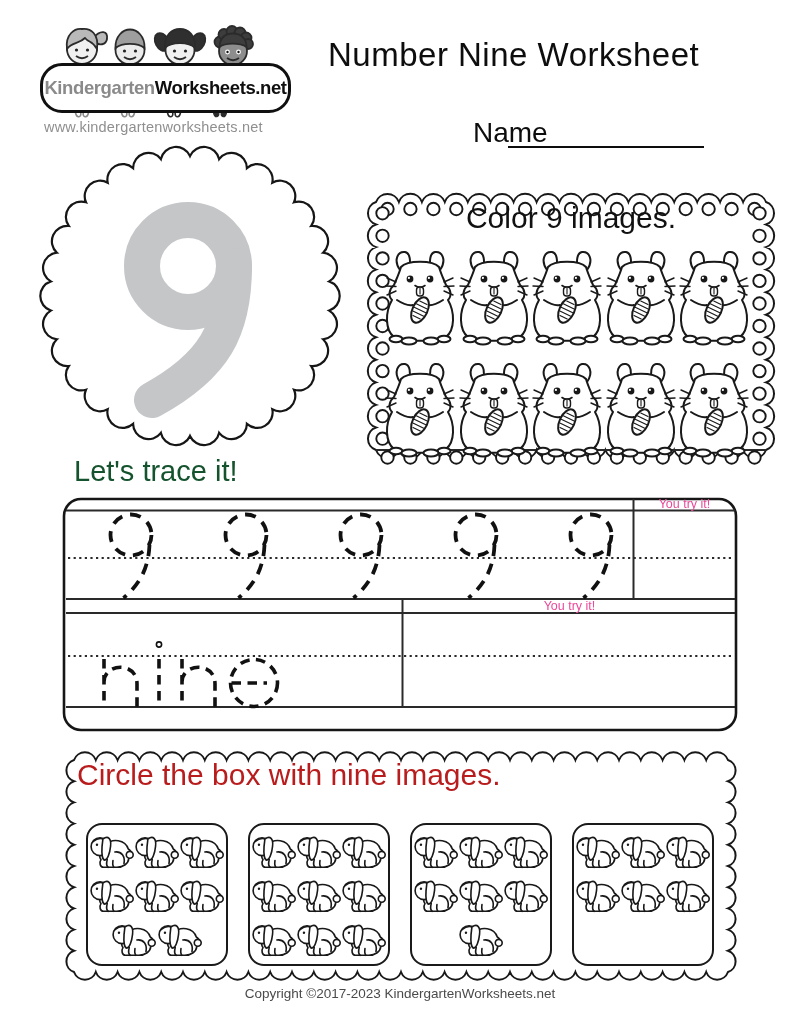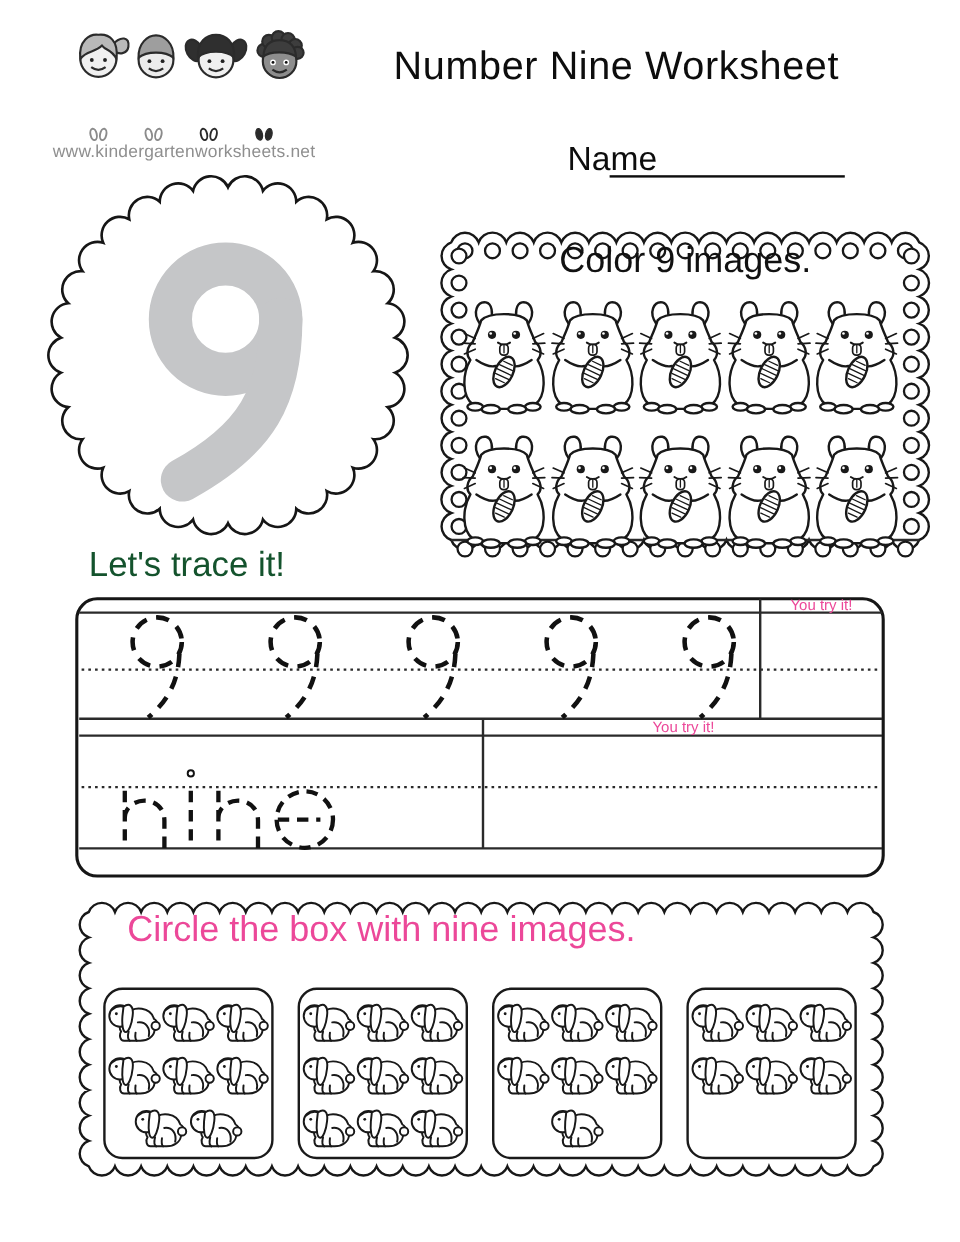--- a/index.html
+++ b/index.html
@@ -15,21 +15,21 @@
   .logo-sign{left:40px;top:63px;width:245px;height:44px;border:3px solid #101010;border-radius:22px;
              background:#fff;display:flex;align-items:center;justify-content:center;z-index:3;
              font-size:18.5px;letter-spacing:-0.4px;white-space:nowrap;}
   .lg-gray{color:#8a8a8a;font-weight:700;}
   .lg-bold{color:#0f0f0f;font-weight:800;}
   .logo-url{left:44px;top:119px;font-size:14.5px;color:#8f8f8f;letter-spacing:.2px;}
   
   .serif{font-family:Liberation Sans, sans-serif;}
   .lets-trace{left:74px;top:455px;font-size:29px;color:#14532d;}
   .colorbox-title{left:0;top:15px;width:100%;text-align:center;font-size:30px;color:#111;}
-  .section-title{left:44px;top:12px;font-size:30px;color:#ec4899;}
+  .section-title{left:15px;top:12px;font-size:30px;color:#b91c1c;}
   .you-try{font-size:12.5px;color:#ec4899;text-align:center;}
   
   #color-box{left:362px;top:186px;width:418px;height:296px;}
   #circle-section{left:62px;top:746px;width:678px;height:240px;}
   .hamster{position:absolute;width:70px;height:100px;}
   .bunny-box{position:absolute;top:77px;width:138px;height:139px;border:2.5px solid var(--ink);
              border-radius:16px;background:#fff;}
   .bunny{position:absolute;width:46px;height:42px;}
   
   .bx{fill:none;stroke:#161616;stroke-width:2.6;}
@@ -129,20 +129,24 @@
       <circle cx="188" cy="39" r="14" fill="#8d8d8d"></circle>
       <path d="M174.5 35 C 175 26 180 21.5 188 21.5 C 196 21.5 201.5 26.5 201.5 35 C 195 30.5 180 30.5 174.5 35 Z" fill="#3d3d3d"></path>
       <circle cx="182.5" cy="40" r="2.4" fill="#fff" stroke="none"></circle>
       <circle cx="193.5" cy="40" r="2.4" fill="#fff" stroke="none"></circle>
       <circle cx="182.5" cy="40" r="1.2" fill="#111" stroke="none"></circle>
       <circle cx="193.5" cy="40" r="1.2" fill="#111" stroke="none"></circle>
       <path d="M182 46 Q 188 50.5 194 46" fill="none"></path>
     </g>
   </svg>
 
+  <div class="abs logo-sign">
+    <span class="lg-gray">Kindergarten</span>
+      <span class="lg-bold">Worksheets.net</span>
+  </div>
 
   <svg class="abs" style="left:58px;top:104px" width="200" height="18" viewBox="0 0 200 18">
     <g fill="#fff" stroke="#8b8b8b" stroke-width="1.6">
       <ellipse cx="20" cy="8" rx="2.6" ry="4.8" transform="rotate(-12 20 8)"></ellipse>
       <ellipse cx="28" cy="8" rx="2.6" ry="4.8" transform="rotate(12 28 8)"></ellipse>
       <ellipse cx="66" cy="8" rx="2.6" ry="4.8" transform="rotate(-12 66 8)"></ellipse>
       <ellipse cx="74" cy="8" rx="2.6" ry="4.8" transform="rotate(12 74 8)"></ellipse>
     </g>
     <g fill="#fff" stroke="#2a2a2a" stroke-width="1.6">
       <ellipse cx="112" cy="8" rx="2.6" ry="4.8" transform="rotate(-12 112 8)"></ellipse>
@@ -399,14 +403,15 @@
           <svg viewBox="0 0 48 40" class="bunny" style="left: 46px; top: 49px;">
             <use href="#bunny"></use>
           </svg>
           <svg viewBox="0 0 48 40" class="bunny" style="left: 91px; top: 49px;">
             <use href="#bunny"></use>
           </svg>
         </div>
       </div>
   </div>
 
+  <div class="abs footer" style="top:986px">Copyright ©2017-2023 KindergartenWorksheets.net</div>
 
 </div>
 
 </body></html>

